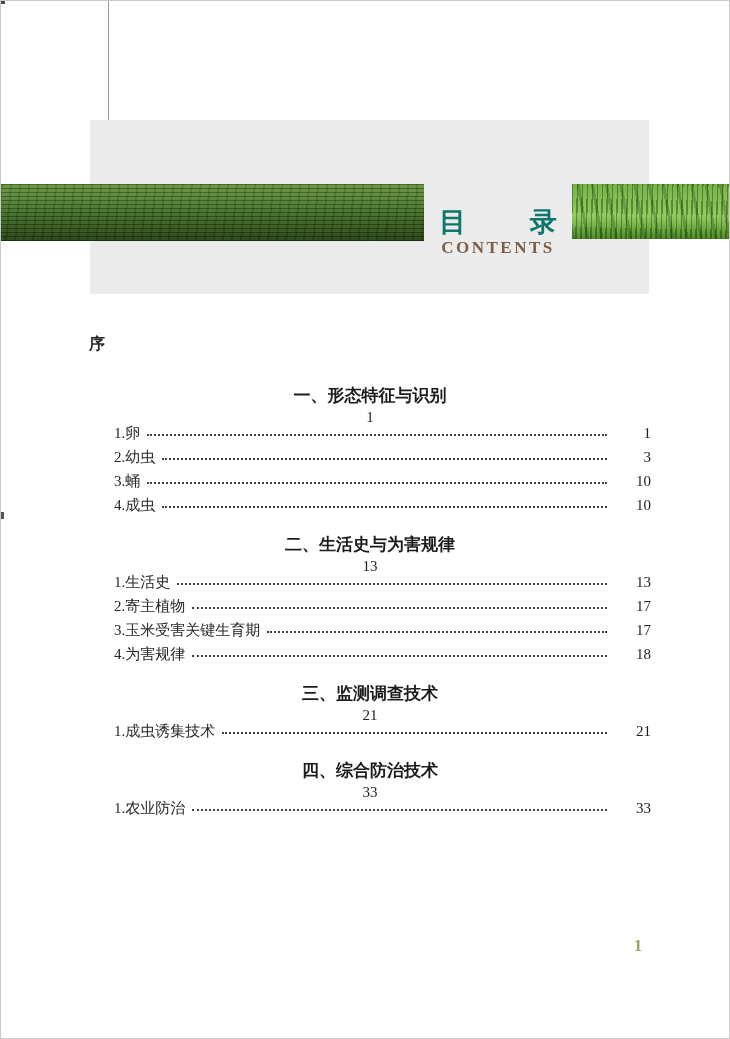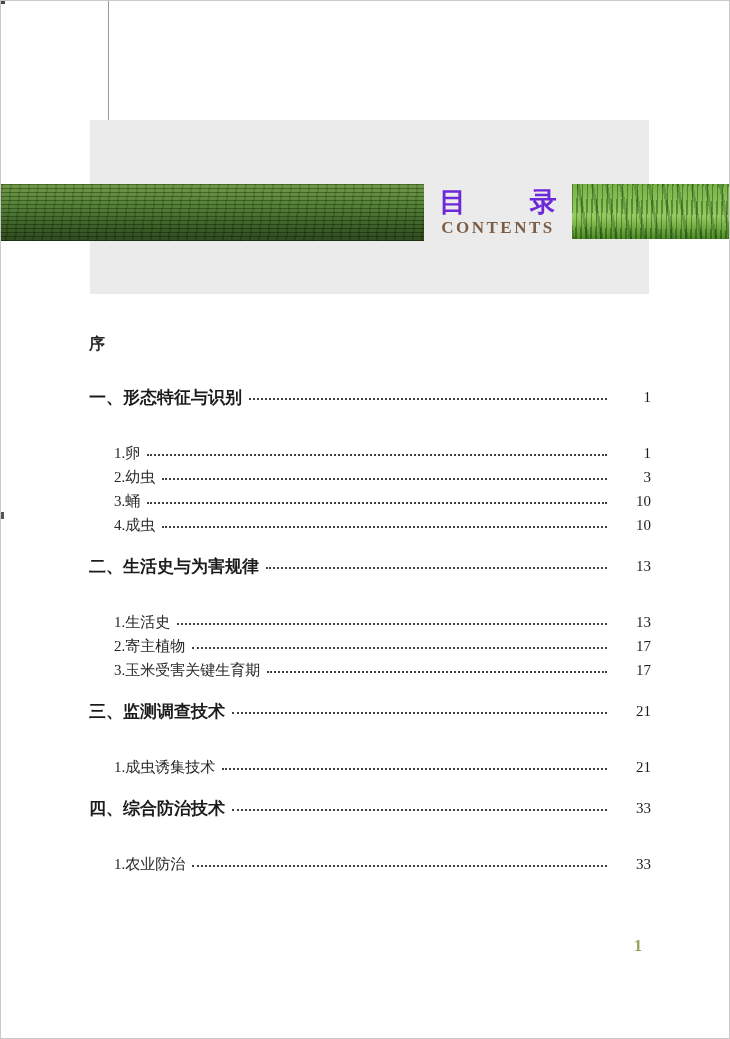--- a/index.html
+++ b/index.html
@@ -32,47 +32,47 @@
       repeating-linear-gradient(80deg, rgba(15,50,8,0.28) 0 3px, transparent 3px 14px),
       linear-gradient(to bottom,#6fae3e 0%, #85c050 40%, #8fc857 58%, #5f9e30 85%, #47821f 100%);
   }
   .banner-titles{
     position:absolute;left:423px;top:186px;width:148px;height:56px;
     text-align:center;
   }
   .banner-title{
     font-family:"Liberation Sans", sans-serif;
     font-weight:700;font-size:27px;line-height:30px;
-    color:#6d28d9;word-spacing:56px;white-space:nowrap;
+    color:#0f766e;word-spacing:56px;white-space:nowrap;margin-top:20px;
   }
   .banner-subtitle{
     font-family:"Liberation Serif", serif;
     font-size:17px;line-height:18px;letter-spacing:2.5px;
     color:#7c5d45;margin-top:2px;white-space:nowrap;font-weight:bold;
   }
   
   .toc{position:absolute;left:88px;top:333px;width:562px;color:#1d1d1d;}
   .preface-row{
     font-family:"Liberation Sans", sans-serif;
     font-weight:600;font-size:16px;line-height:20px;color:#2a2a2a;
   }
   .row{display:flex;align-items:center;}
   .toc-section{
     margin-top:17px;height:26px;
     font-family:"Liberation Sans", sans-serif;
-    font-weight:700;font-size:17px;color:#1b1b1b;
+    font-weight:700;font-size:17px;color:#1b1b1b;flex-direction:column;
   }
   .toc-section.first{margin-top:30px;}
   .toc-item{
     margin-top:2px;height:22px;
     font-family:"Liberation Serif", serif;
     font-size:15px;color:#262626;
     padding-left:25px;
   }
-  .toc-item.first{margin-top:32px;}
+  .toc-item.first{margin-top:12px;}
   .label{white-space:nowrap;flex:0 0 auto;}
   .dots{
     flex:1 1 auto;height:0;
     border-bottom:2px dotted #3f3f3f;
     margin:0 8px 0 7px;position:relative;top:2px;
   }
   .pagenum{
     flex:0 0 36px;text-align:right;
     font-family:"Liberation Serif", serif;
     font-size:15px;font-weight:400;color:#1d1d1d;
@@ -155,20 +155,25 @@
     <span class="dots"></span>
     <span class="pagenum">17</span>
   </div>
 
   <div class="row toc-item">
     <span class="label">3.玉米受害关键生育期</span>
     <span class="dots"></span>
     <span class="pagenum">17</span>
   </div>
 
+  <div class="row toc-item">
+    <span class="label">4.为害规律</span>
+    <span class="dots"></span>
+    <span class="pagenum">18</span>
+  </div>
 
   <div class="row toc-section">
     <span class="label">三、监测调查技术</span>
     <span class="dots"></span>
     <span class="pagenum">21</span>
   </div>
 
   <div class="row toc-item first">
     <span class="label">1.成虫诱集技术</span>
     <span class="dots"></span>

